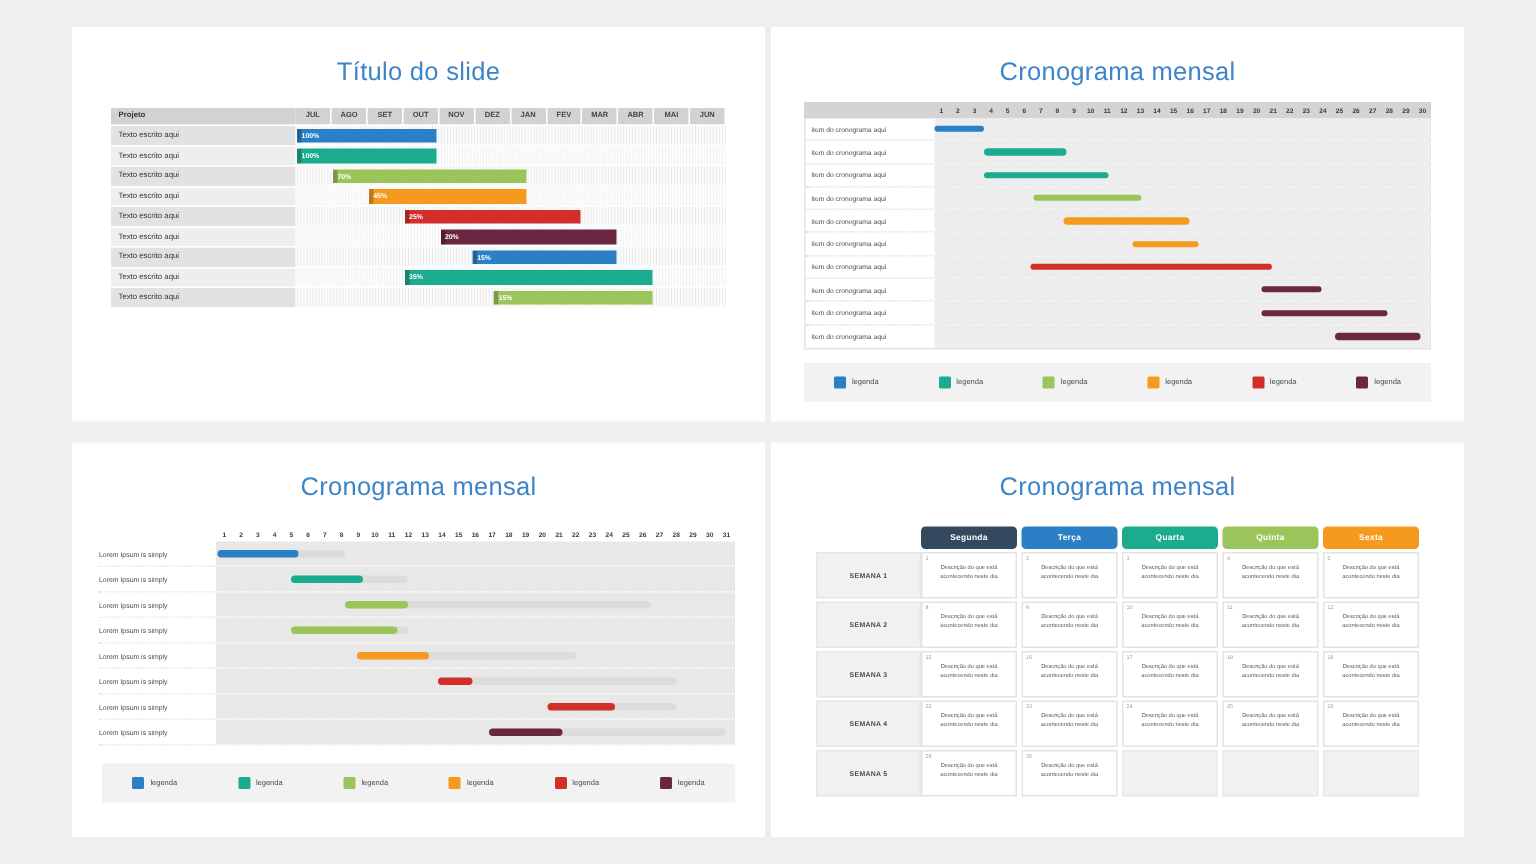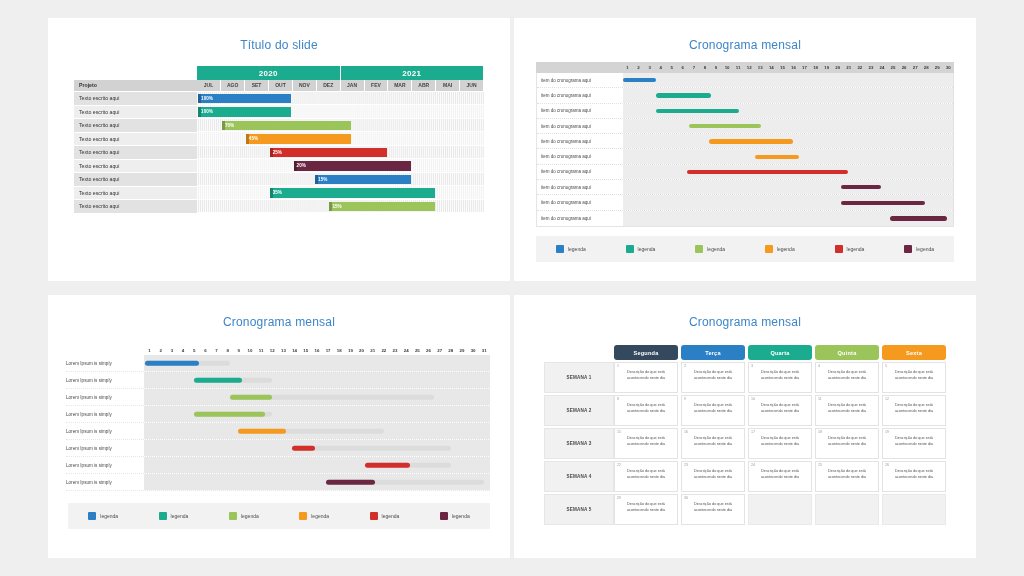--- a/index.html
+++ b/index.html
@@ -19,21 +19,21 @@
     padding: 18px 48px;
   }
   .slide {
     background: #ffffff;
     position: relative;
     overflow: hidden;
   }
   .slide-title {
     text-align: center;
     color: #3d85c8;
-    font-size: 12px;
+    font-size: 17px;
     font-weight: 400;
     letter-spacing: .2px;
     padding-top: 20px;
   }
 
   
   .s1-wrap { padding: 14px 26px 0 26px; }
   table.s1 { border-collapse: collapse; width: 100%; table-layout: fixed; font-size: 5px; }
   table.s1 td, table.s1 th { padding: 0; }
   .s1-yr {
@@ -167,25 +167,20 @@
             <col style="width: 5.83333%;">
             <col style="width: 5.83333%;">
             <col style="width: 5.83333%;">
             <col style="width: 5.83333%;">
             <col style="width: 5.83333%;">
             <col style="width: 5.83333%;">
             <col style="width: 5.83333%;">
             <col style="width: 5.83333%;">
           </colgroup>
         <thead>
-          <tr>
-            <td class="s1-corner"></td>
-            <td class="s1-yr" colspan="6">2020</td>
-            <td class="s1-yr" colspan="6">2021</td>
-          </tr>
           <tr id="s1-month-row">
             <td class="s1-proj-head">Projeto</td>
           <td class="s1-mo">JUL</td>
               <td class="s1-mo">AGO</td>
               <td class="s1-mo">SET</td>
               <td class="s1-mo">OUT</td>
               <td class="s1-mo">NOV</td>
               <td class="s1-mo">DEZ</td>
               <td class="s1-mo">JAN</td>
               <td class="s1-mo">FEV</td>

